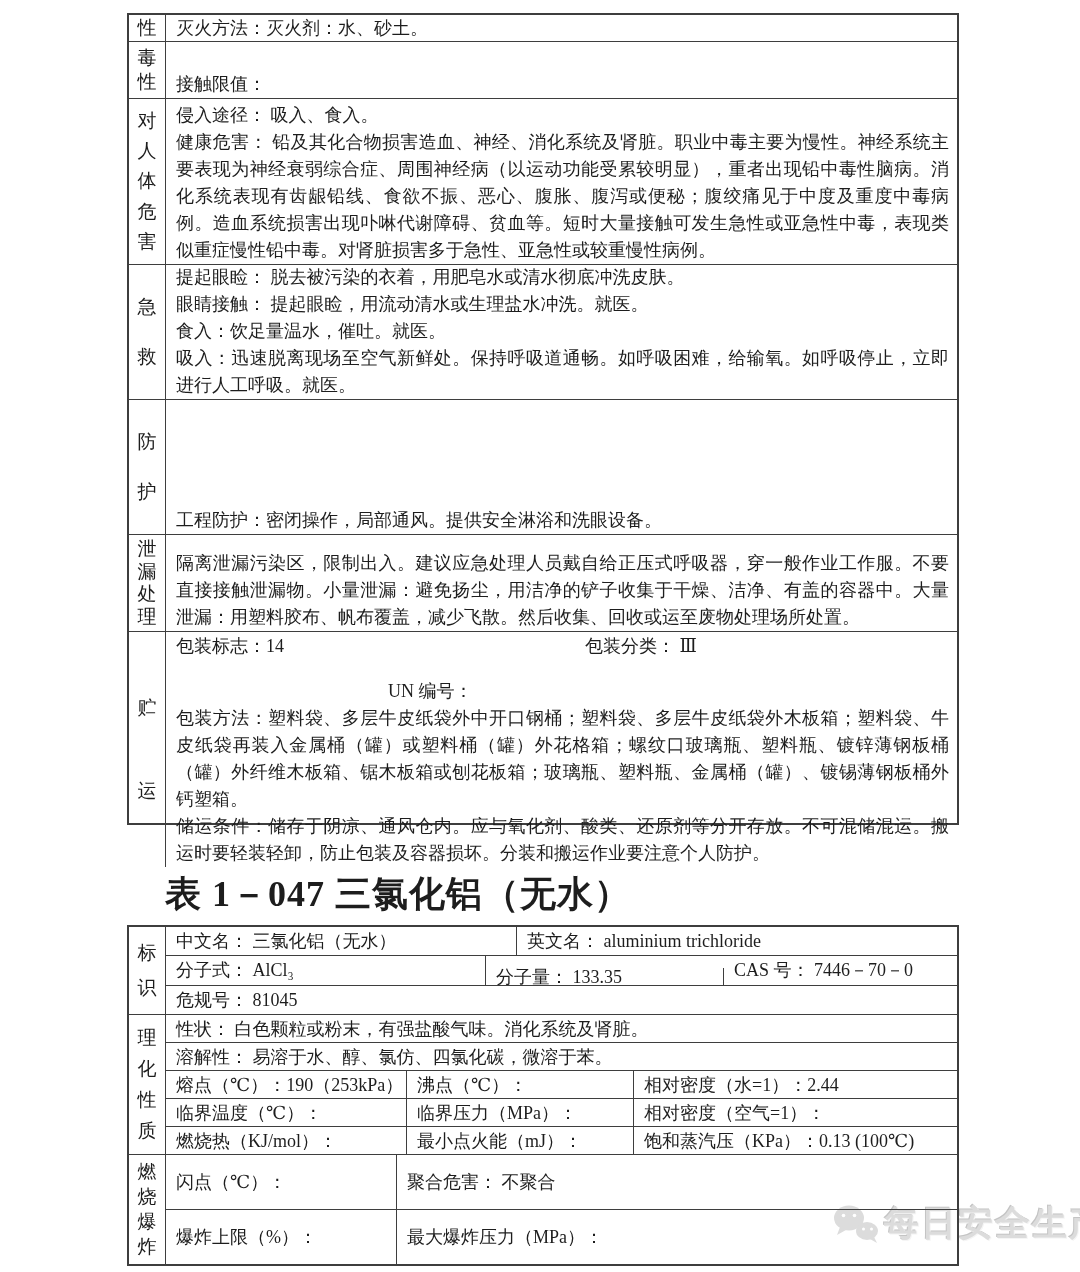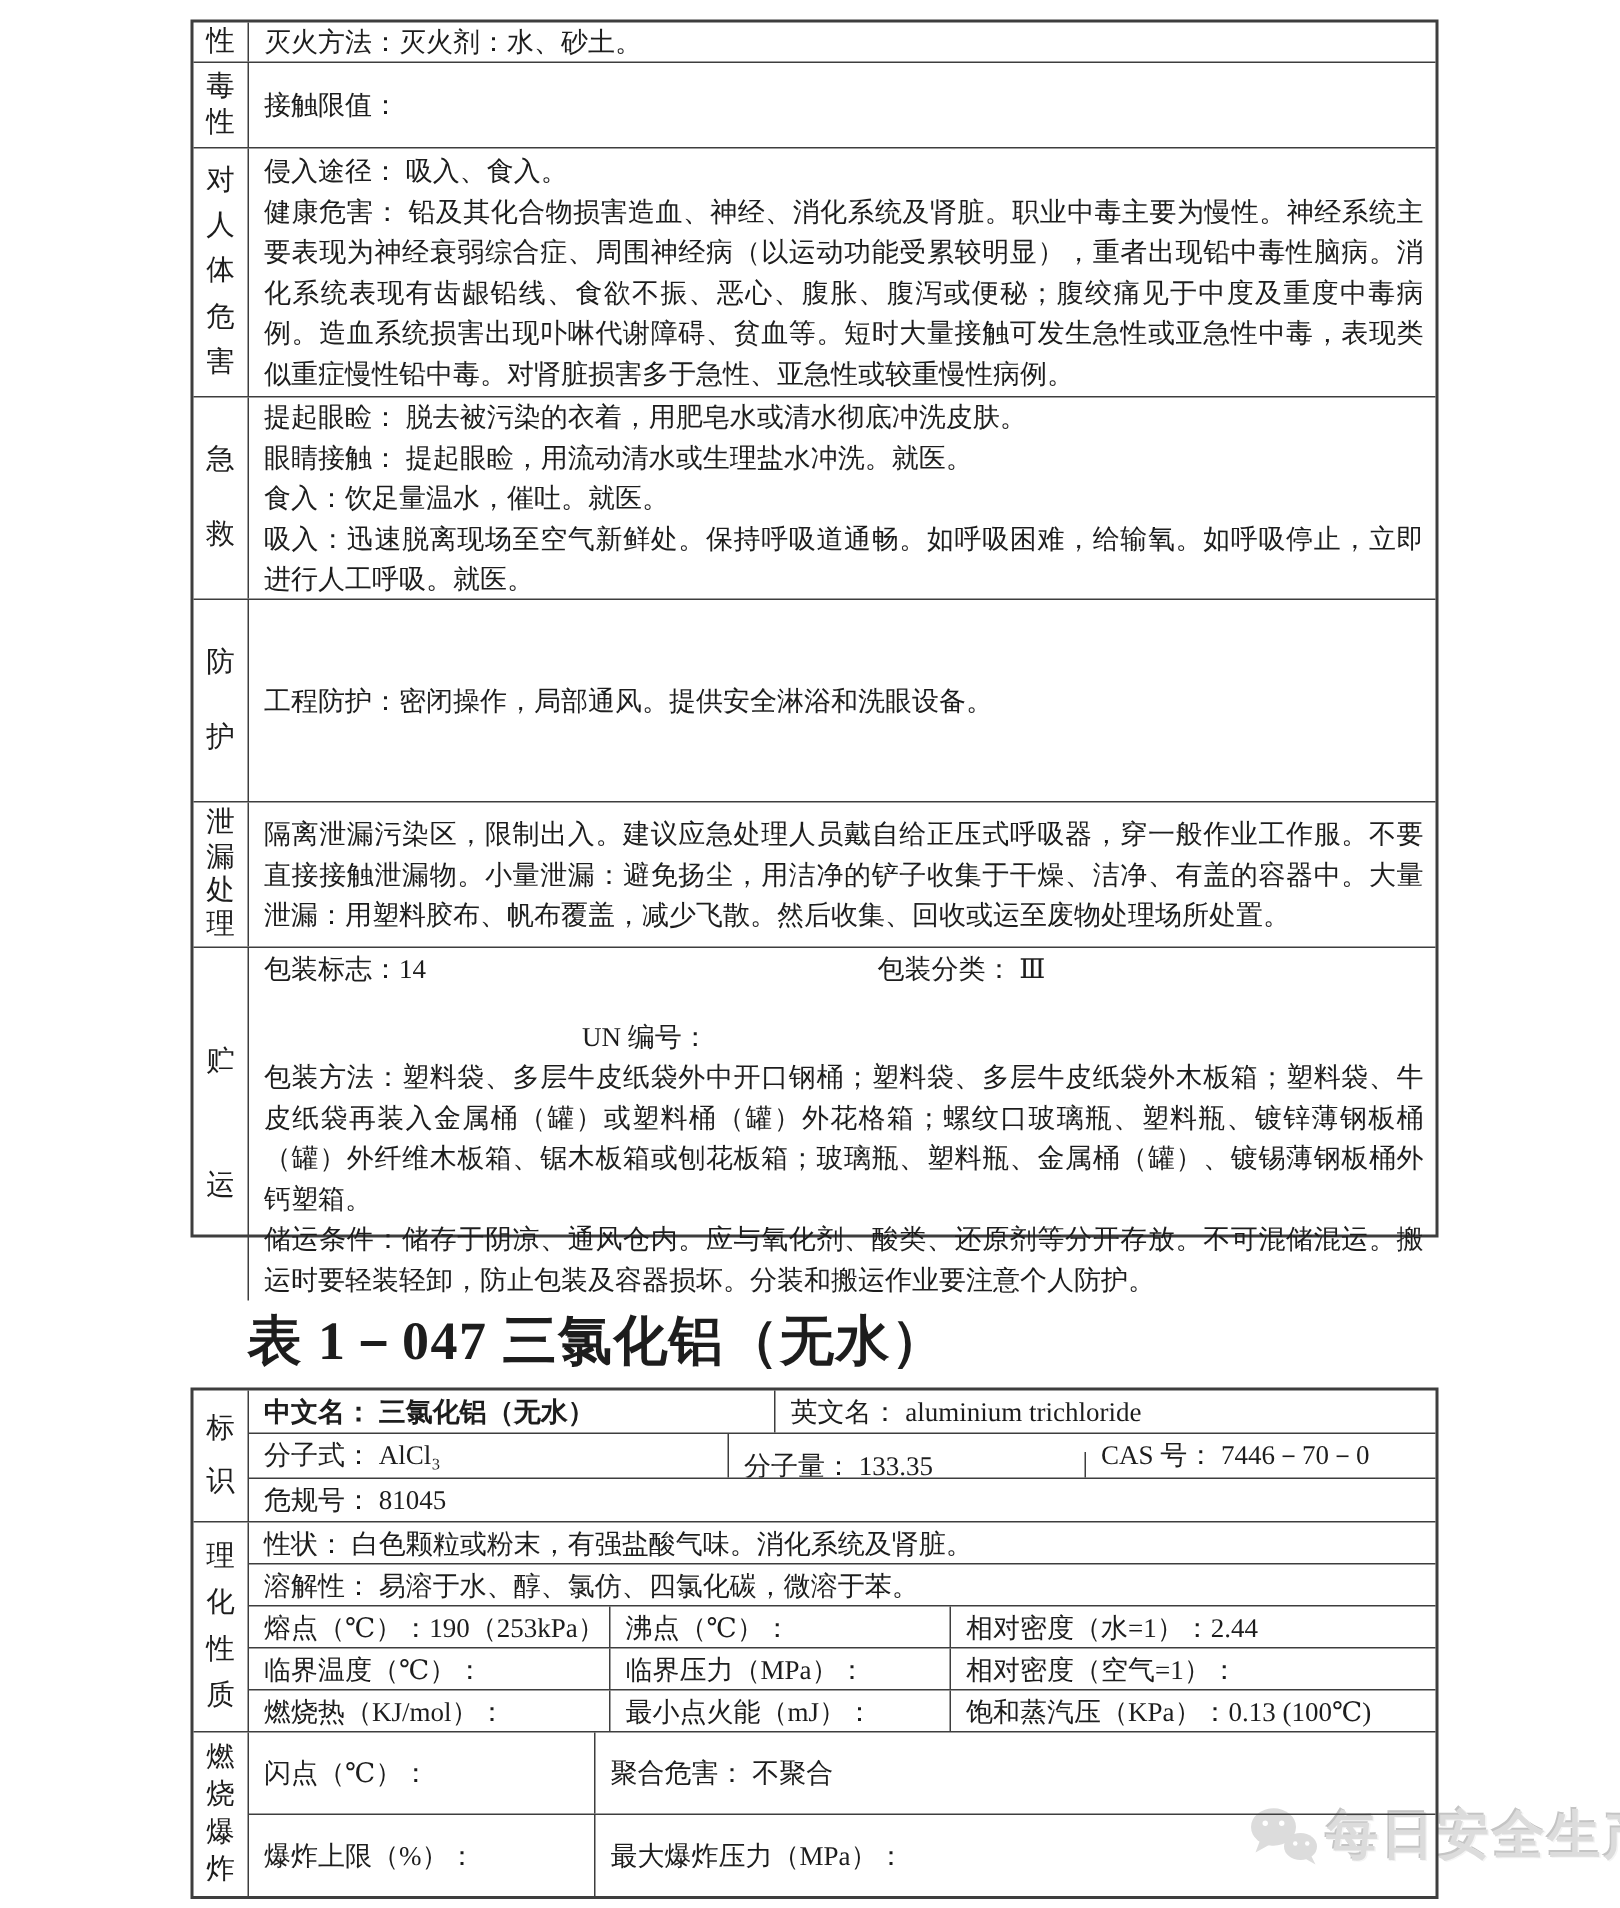--- a/index.html
+++ b/index.html
@@ -12,21 +12,21 @@
   #table1{top:13px;height:812px;}
   #table2{top:925px;height:341px;}
 
   .band{display:flex;border-bottom:1px solid #3e3e3e;box-sizing:border-box;flex-shrink:0;}
   .band:last-child{border-bottom:none;}
 
   .lblcol{width:37px;flex-shrink:0;border-right:1px solid #3e3e3e;
           display:flex;flex-direction:column;justify-content:space-evenly;align-items:center;
           font-size:19px;line-height:20px;padding:2px 0;box-sizing:border-box;}
 
-  .cellbody{flex:1;min-width:0;display:flex;flex-direction:column;justify-content:center;
+  .cellbody{flex:1;min-width:0;display:flex;flex-direction:column;justify-content:flex-end;
             padding:1px 8px 0 10px;box-sizing:border-box;}
   .line{font-size:18px;line-height:27px;text-align:justify;}
   .nowrap{white-space:nowrap;}
 
   
   .h27{height:27px;}  .h57{height:57px;}  .h166{height:166px;}
   .h135{height:135px;} .h97{height:97px;}  .hrest{flex:1;}
   .vcenter{justify-content:center;}
 
   .packline{display:flex;}
@@ -35,21 +35,21 @@
   .pk2{width:197px;flex-shrink:0;margin-top:45px;}
 
   
   .secrows{flex:1;min-width:0;display:flex;flex-direction:column;}
   .s88{height:88px;} .s140{height:140px;} .srest{flex:1;}
   .t2row{display:flex;flex:1;border-bottom:1px solid #3e3e3e;box-sizing:border-box;min-height:0;}
   .t2row:last-child{border-bottom:none;}
   .t2cell{display:flex;align-items:center;font-size:18px;white-space:nowrap;overflow:hidden;
           padding:0 6px 0 10px;border-right:1px solid #3e3e3e;box-sizing:border-box;flex-shrink:0;}
   .t2cell:last-child{border-right:none;flex:1;}
-  .wA{width:351px;font-weight:bold;} .wB{width:320px;} .wC{width:238px;margin-top:12px;}
+  .wA{width:351px;} .wB{width:320px;} .wC{width:238px;margin-top:12px;}
   .wD{width:241px;} .wE{width:227px;} .wF{width:231px;}
 
   
   #caption{position:absolute;left:165px;top:870px;font-size:36px;font-weight:bold;
            letter-spacing:1px;z-index:2;white-space:nowrap;}
 
   
   #watermark{position:absolute;left:832px;top:1200px;display:flex;align-items:center;
              z-index:1;color:#d6d6d6;}
   #watermark .wmtext{font-size:35px;font-weight:bold;letter-spacing:2px;white-space:nowrap;

